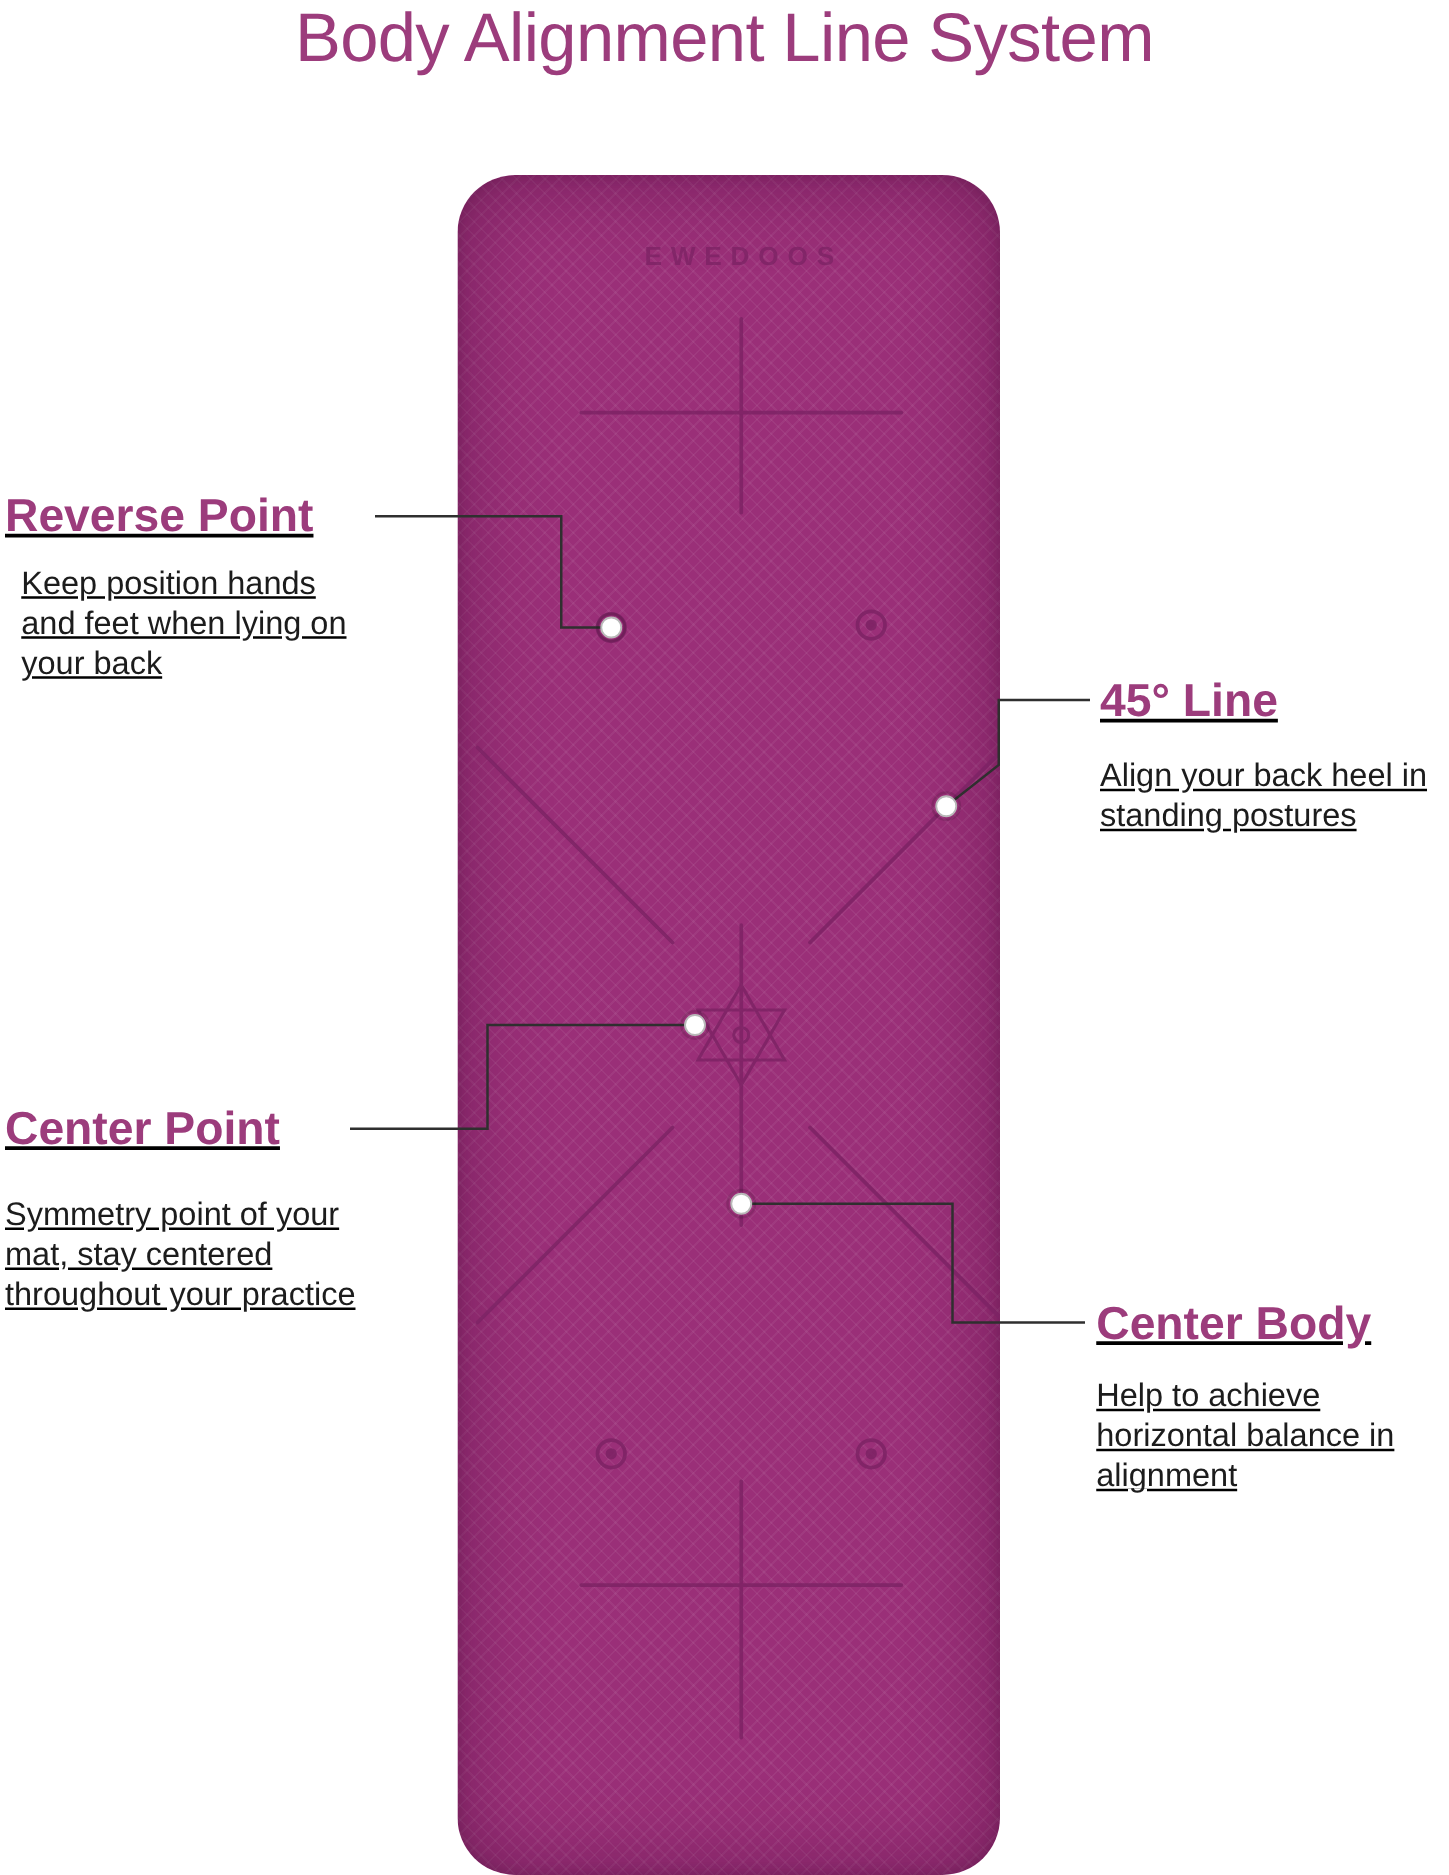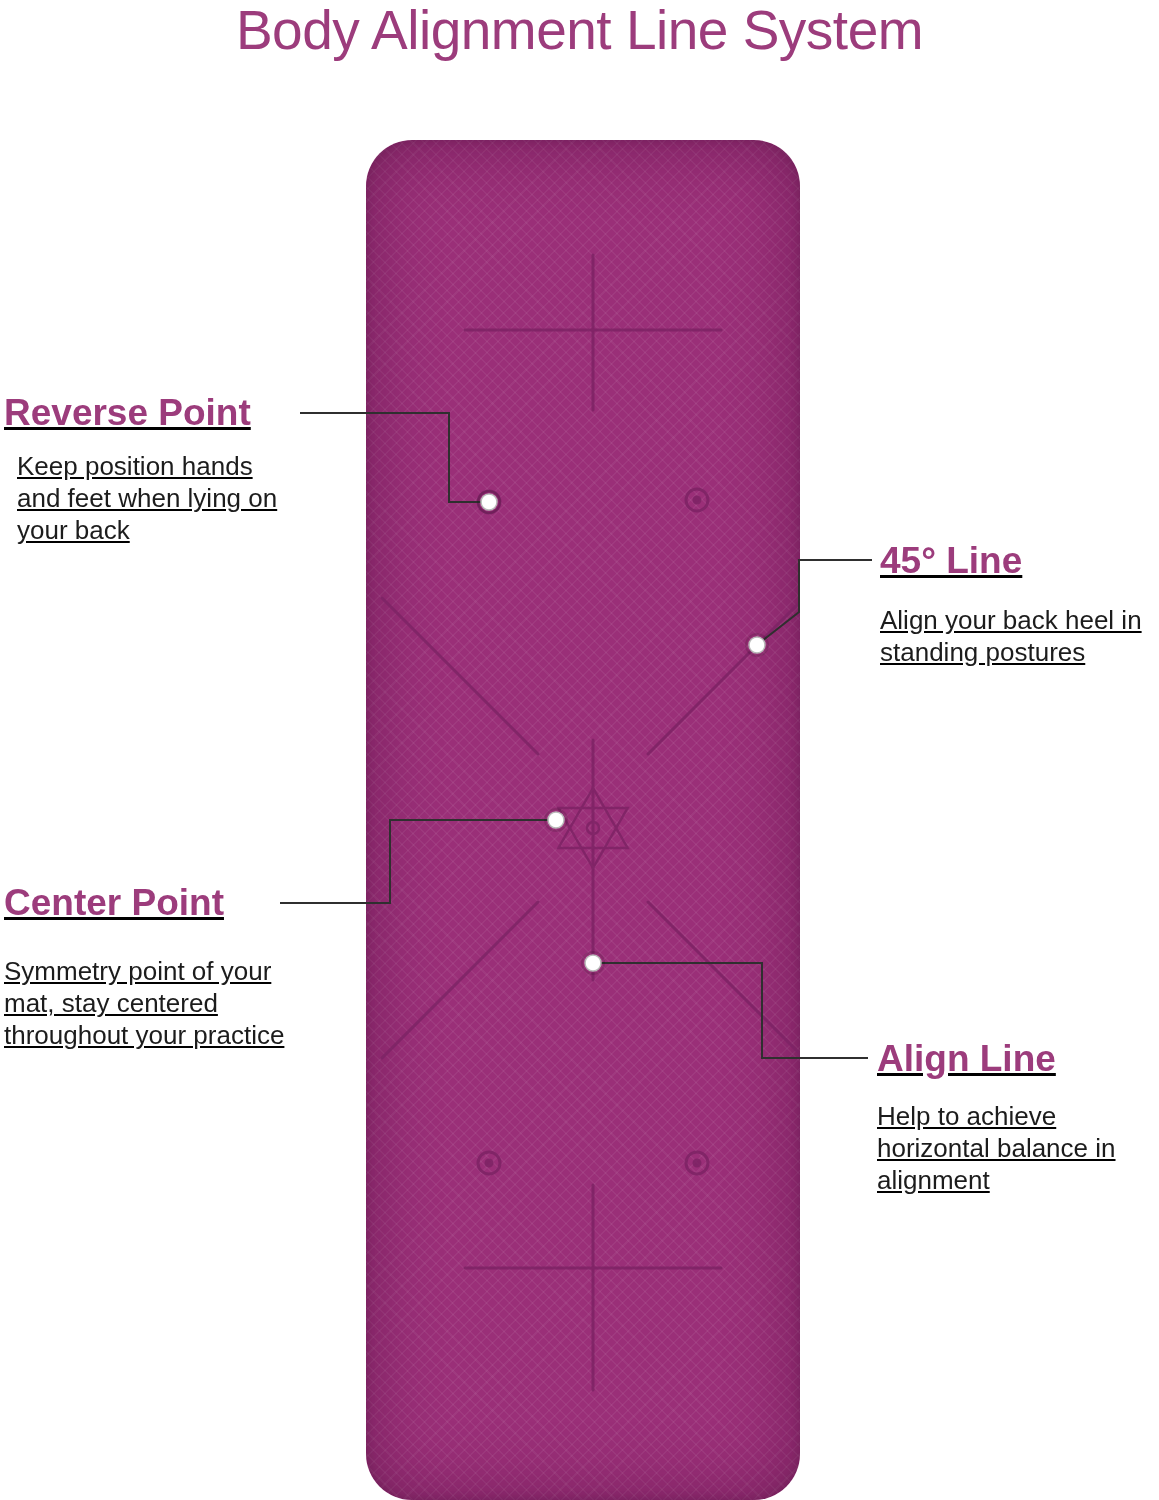--- a/index.html
+++ b/index.html
@@ -152,20 +152,21 @@
         </g>
         <g>
           <circle cx="331" cy="1023" r="11"></circle>
           <circle cx="331" cy="1023" r="3" fill="currentColor"></circle>
         </g>
 
         <line x1="227" y1="1045" x2="227" y2="1250"></line>
         <line x1="99" y1="1128" x2="355" y2="1128"></line>
       </g>
     </svg>
+    <div class="mat-brand">EWEDOOS</div>
   </div>
 
   <svg class="connectors" viewBox="0 0 1159 1500" xmlns="http://www.w3.org/2000/svg">
     <g stroke="var(--connector)" stroke-width="2" fill="none">
       <polyline points="300,413 449,413 449,502 489,502"></polyline>
       <polyline points="872,560 799,560 799,612 757,645"></polyline>
       <polyline points="280,903 390,903 390,820 556,820"></polyline>
       <polyline points="593,963 762,963 762,1058 868,1058"></polyline>
     </g>
     <g>
@@ -195,19 +196,19 @@
   </div>
 
   <div class="callout co-centerpoint-title">
     <h2>Center Point</h2>
   </div>
   <div class="callout co-centerpoint-desc">
     <p>Symmetry point of your mat, stay centered throughout your practice</p>
   </div>
 
   <div class="callout co-centerline-title">
-    <h2>Align Line</h2>
+    <h2>Center Body</h2>
   </div>
   <div class="callout co-centerline-desc">
     <p>Help to achieve horizontal balance in alignment</p>
   </div>
 
 </div>
 
 </body></html>

